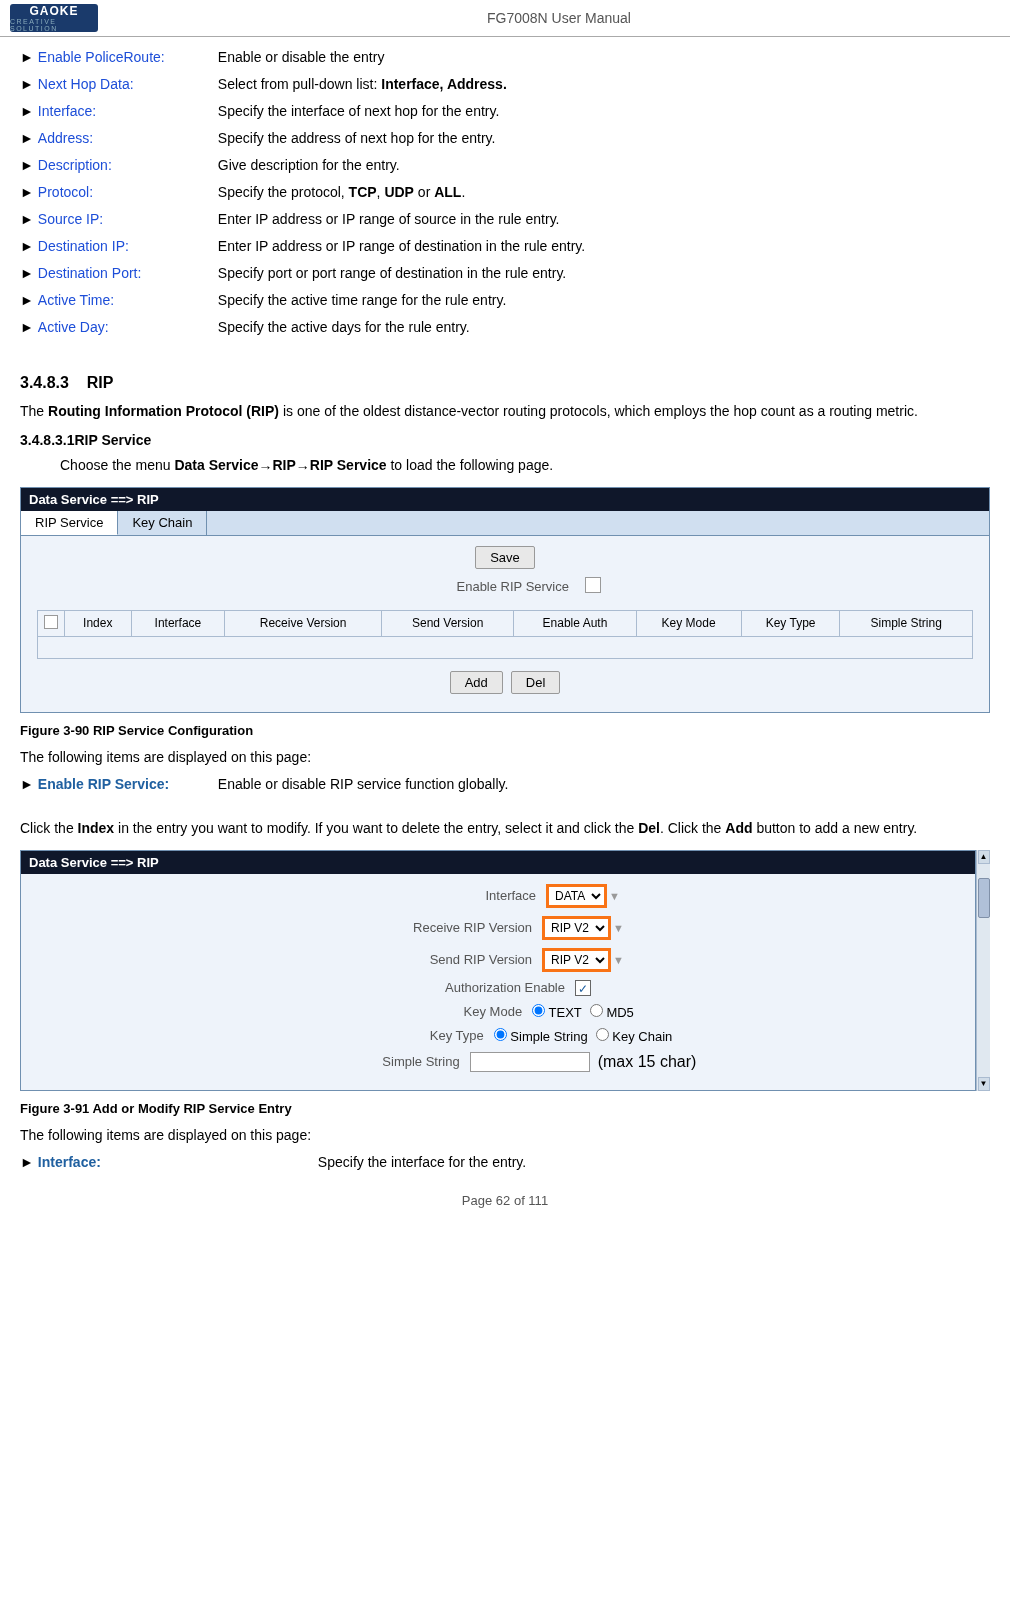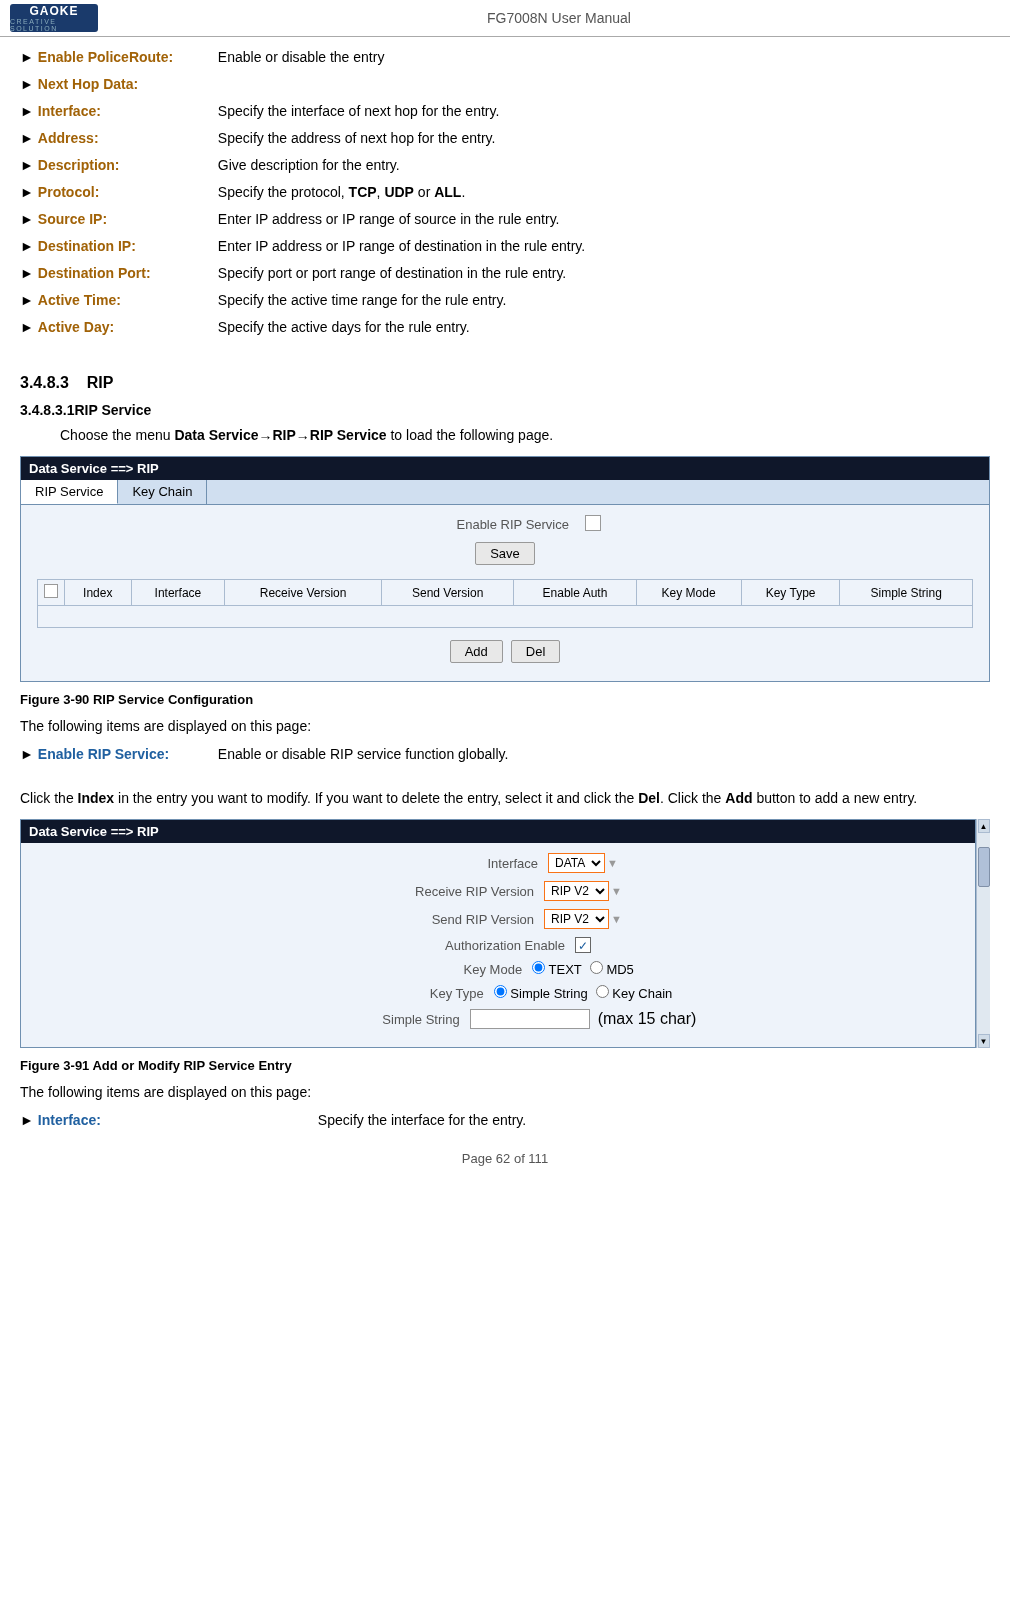--- a/index.html
+++ b/index.html
@@ -12,22 +12,22 @@
     }
     .content {
       padding: 10px 20px;
     }
     .field-row {
       display: flex;
       margin-bottom: 6px;
       line-height: 1.5;
     }
     .field-label {
-      color: #a16207;
-      font-weight: bold;
+      color: #1d4ed8;
+      font-weight: normal;
       min-width: 180px;
       flex-shrink: 0;
     }
     .arrow {
       color: #000;
       font-weight: bold;
       margin-right: 4px;
     }
     .field-desc {
       flex: 1;
@@ -137,21 +137,21 @@
       width: 20px;
     }
     .figure-caption {
       text-align: left;
       font-weight: bold;
       font-size: 13px;
       margin: 8px 0;
     }
     .form-select {
       font-size: 12px;
-      border: 1px solid #f97316;
+      border: 3px solid #f97316;
       padding: 1px 2px;
       background: #fff;
     }
     .text-input {
       border: 1px solid #999;
       padding: 2px 4px;
       font-size: 12px;
       width: 120px;
     }
     .page-number {
@@ -225,20 +225,21 @@
   
   <div>
     <div class="field-row">
       <span class="arrow">►</span>
       <span class="field-label">Enable PoliceRoute:</span>
       <span class="field-desc">Enable or disable the entry</span>
     </div>
     <div class="field-row">
       <span class="arrow">►</span>
       <span class="field-label">Next Hop Data:</span>
+      <span class="field-desc">Select from pull-down list: <strong>Interface, Address.</strong></span>
     </div>
     <div class="field-row">
       <span class="arrow">►</span>
       <span class="field-label">Interface:</span>
       <span class="field-desc">Specify the interface of next hop for the entry.</span>
     </div>
     <div class="field-row">
       <span class="arrow">►</span>
       <span class="field-label">Address:</span>
       <span class="field-desc">Specify the address of next hop for the entry.</span>
@@ -280,45 +281,48 @@
     </div>
   </div>
 
   <br>
 
   
   <div class="section-heading">
     <span>3.4.8.3</span>&nbsp;&nbsp;&nbsp;&nbsp;<span>RIP</span>
   </div>
 
+  <p class="body-text">
+    The <strong>Routing Information Protocol (RIP)</strong> is one of the oldest distance-vector routing protocols, which employs the hop count as a routing metric.
+  </p>
 
   <div class="subsection-heading">
     <span>3.4.8.3.1</span><span>RIP Service</span>
   </div>
 
   <p class="body-text indent">
     Choose the menu <strong>Data Service→RIP→RIP Service</strong> to load the following page.
   </p>
 
   
   <div class="panel">
     <div class="panel-header">Data Service ==&gt; RIP</div>
     <div class="tab-bar">
       <div class="tab active">RIP Service</div>
       <div class="tab inactive">Key Chain</div>
     </div>
     <div class="panel-body">
       <div class="form-row">
+        <button class="btn">Save</button>
+      </div>
+      <div class="form-row">
         <span class="form-label">Enable RIP Service</span>
         <span style="margin-left:6px;">
           <span class="checkbox-cell"></span>
         </span>
-      </div>
-      <div class="form-row">
-        <button class="btn">Save</button>
       </div>
       <div class="table-wrap">
         <table class="data-table">
           <thead>
             <tr>
               <th class="checkbox-th"><span class="checkbox-cell" style="display:inline-block;width:14px;height:14px;"></span></th>
               <th>Index</th>
               <th>Interface</th>
               <th>Receive Version</th>
               <th>Send Version</th>

